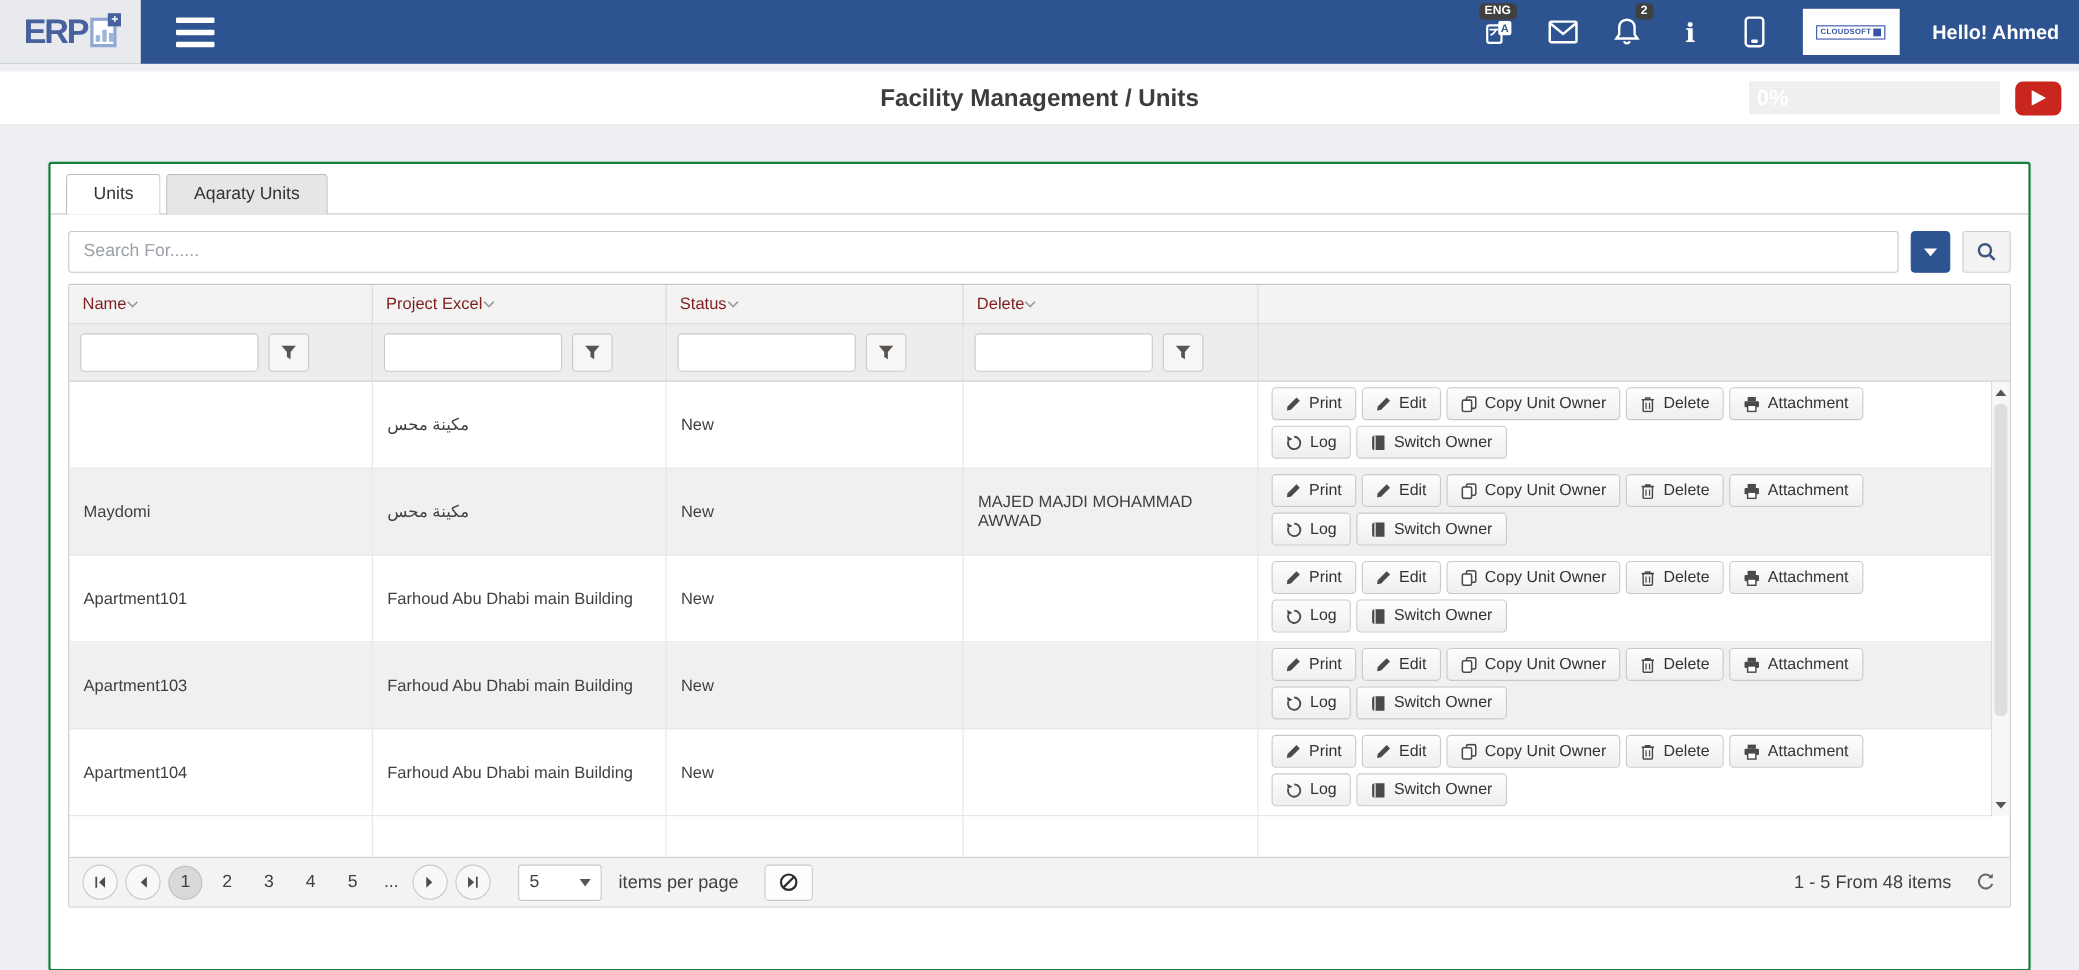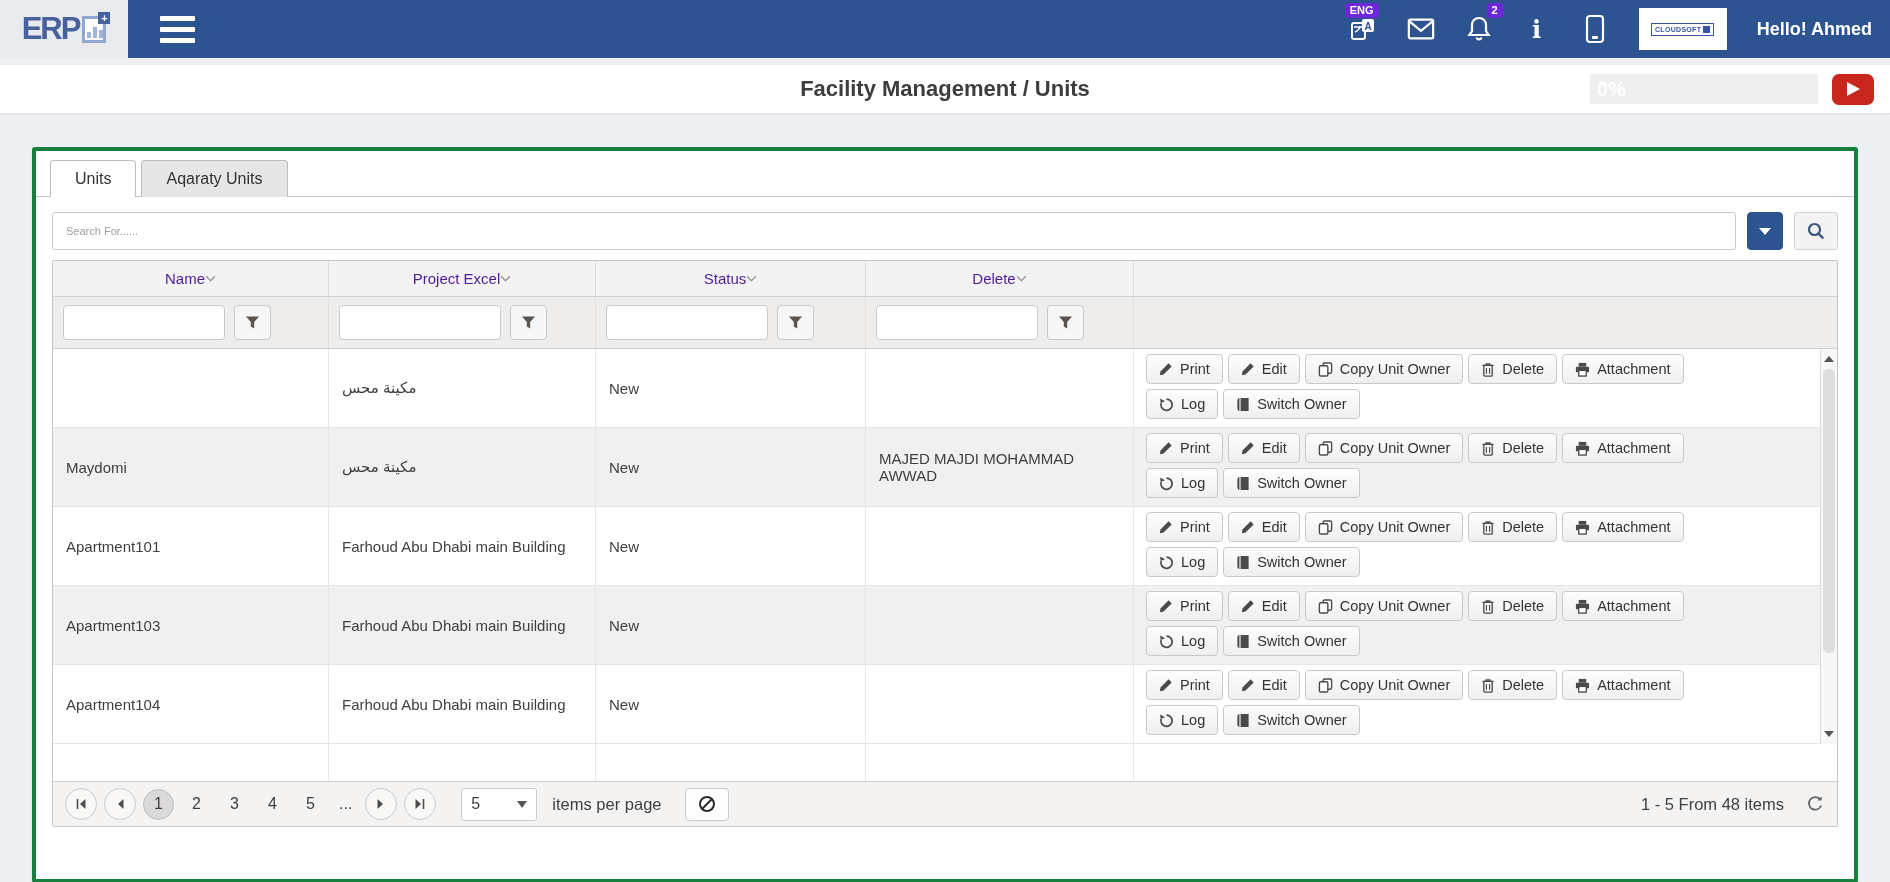--- a/index.html
+++ b/index.html
@@ -15,56 +15,56 @@
   .logo-box { width:128px; height:58px; background:#e8eaee; display:flex; align-items:center; justify-content:center; gap:3px; cursor:pointer; }
   .logo-text { font-size:31px; font-weight:800; color:#46619e; letter-spacing:-2px; }
   .logo-mark { width:24px; height:27px; border:3px solid #90a7d2; background:#fff; position:relative; }
   .logo-mark .plus { position:absolute; top:-7px; right:-7px; width:12px; height:12px; background:#46619e; color:#fff; font-size:11px; line-height:12px; text-align:center; font-weight:bold; }
   .logo-mark .bars { position:absolute; bottom:2px; left:2px; display:flex; gap:2px; align-items:flex-end; }
   .logo-mark .bars i { display:block; width:4px; background:#9db4dc; }
   .hamburger { margin-left:32px; background:none; border:none; padding:0; cursor:pointer; display:flex; flex-direction:column; gap:6px; }
   .hamburger span { width:35px; height:5px; background:#fff; border-radius:1px; }
   .nav-right { margin-left:auto; display:flex; align-items:center; gap:30px; padding-right:18px; }
   .nav-icon { position:relative; width:28px; height:30px; display:flex; align-items:center; justify-content:center; cursor:pointer; color:#fff; background:none; border:none; padding:0; }
-  .mini-badge { position:absolute; top:-11px; background:#6d28d9; color:#fff; font-size:11px; font-weight:bold; border-radius:4px; padding:1px 5px; line-height:13px; }
+  .mini-badge { position:absolute; top:-11px; background:#404040; color:#fff; font-size:11px; font-weight:bold; border-radius:4px; padding:1px 5px; line-height:13px; }
   .badge-eng { left:-4px; }
   .badge-count { right:-10px; }
   .info-glyph { font-size:24px; font-weight:800; color:#fff; font-family:"DejaVu Serif",serif; }
   .brand-chip { width:88px; height:42px; background:#fff; display:flex; align-items:center; justify-content:center; }
   .brand-chip .chip-inner { font-size:7px; font-weight:bold; color:#3653a8; border:1px solid #3653a8; padding:2px 3px; display:flex; align-items:center; gap:2px; letter-spacing:0.3px; }
   .brand-chip .chip-sq { width:7px; height:7px; background:#3653a8; display:inline-block; }
   .greeting { color:#fff; font-size:18px; font-weight:700; white-space:nowrap; }
   
   .titlebar { margin-top:7px; background:#fff; height:48px; display:flex; align-items:center; position:relative; box-shadow:0 1px 2px rgba(0,0,0,.10); }
   .page-title { position:absolute; left:0; right:0; text-align:center; font-size:22px; font-weight:700; color:#3d3d3d; margin:12px; }
   .title-right { margin-left:auto; display:flex; align-items:center; gap:14px; padding-right:16px; z-index:2; }
   .progress { width:228px; height:30px; background:#efefef; display:flex; align-items:center; padding-left:7px; color:#fff; font-weight:800; font-size:20px; }
   .video-btn { width:42px; height:31px; background:#c9271e; border:none; border-radius:7px; display:flex; align-items:center; justify-content:center; cursor:pointer; }
   .video-btn .tri { width:0; height:0; border-left:13px solid #fff; border-top:7px solid transparent; border-bottom:7px solid transparent; }
   
-  .panel { margin:34px 32px 0; height:736px; background:#fff; border:4px solid #15803d; border-radius:3px; box-shadow:0 1px 3px rgba(0,0,0,.07); }
+  .panel { margin:34px 44px 0; height:736px; background:#fff; border:2px solid #15803d; border-radius:3px; box-shadow:0 1px 3px rgba(0,0,0,.07); }
   .tabstrip { display:flex; gap:5px; padding:8px 14px 0; border-bottom:1px solid #c6c6c6; }
   .tab { border:1px solid #bdbdbd; border-bottom:none; border-radius:4px 4px 0 0; padding:9px 24px; font-size:16px; color:#333; background:#e6e6e6; position:relative; top:1px; cursor:pointer; }
   .tab.active { background:#fff; }
   .tab-content { padding:15px 16px 0; }
   
   .search-row { display:flex; align-items:stretch; gap:11px; margin-bottom:10px; }
-  .search-input { flex:1; height:38px; border:1px solid #c9c9c9; border-radius:3px; padding:0 13px; font-size:11px; color:#7f1d1d; background:#fff; }
+  .search-input { flex:1; height:38px; border:1px solid #c9c9c9; border-radius:3px; padding:0 13px; font-size:16px; color:#7f1d1d; background:#fff; }
   .search-input::placeholder { color:#9aa0a6; }
   .dd-btn { width:36px; height:38px; background:#2d5391; border:1px solid #2d5391; border-radius:4px; cursor:pointer; display:flex; align-items:center; justify-content:center; }
   .dd-btn .tri { width:0; height:0; border-top:7px solid #fff; border-left:6px solid transparent; border-right:6px solid transparent; }
   .search-btn { width:44px; height:38px; background:#f3f3f3; border:1px solid #cfcfcf; border-radius:3px; cursor:pointer; display:flex; align-items:center; justify-content:center; }
   
   .grid { border:1px solid #c5c5c5; border-radius:2px; }
   .grid-toolbar { padding:6px 8px; background:#fcfcfc; border-bottom:1px solid #cfcfcf; display:flex; gap:9px; }
   .btn { height:33px; padding:0 15px; border:1px solid #c6c6c6; border-radius:4px; background:#fff; font-size:15.5px; color:#333; display:flex; align-items:center; gap:8px; cursor:pointer; font-family:inherit; }
   .btn.primary { background:#2d5391; border-color:#274a83; color:#fff; font-weight:600; }
   .gridrow { display:grid; grid-template-columns:276px 267px 270px 268px 1fr; }
   .grid-header { background:#f3f3f3; border-bottom:1px solid #cfcfcf; }
-  .hcell { padding:9px 12px; font-size:15px; color:#4c1d95; display:flex; align-items:center; justify-content:center; border-right:1px solid #dadada; cursor:pointer; }
+  .hcell { padding:9px 12px; font-size:15px; color:#7f1d1d; display:flex; align-items:center; justify-content:flex-start; border-right:1px solid #dadada; cursor:pointer; }
   .hcell.actions { border-right:none; cursor:default; }
   .filter-row { background:#efedec; border-bottom:1px solid #cfcfcf; }
   .fcell { padding:8px 10px; display:flex; gap:9px; align-items:center; border-right:1px solid #e2e0df; }
   .fcell.actions { border-right:none; }
   .fcell input { width:162px; height:35px; border:1px solid #c9c9c9; border-radius:4px; padding:0 8px; font-size:15px; background:#fff; }
   .fbtn { width:37px; height:35px; background:#f6f6f6; border:1px solid #c9c9c9; border-radius:4px; cursor:pointer; display:flex; align-items:center; justify-content:center; }
   .rows-wrap { position:relative; padding-right:17px; }
   .row { height:79px; border-bottom:1px solid #e5e5e5; }
   .row:nth-child(even) { background:#f0f0f0; }
   .cell { padding:10px 13px; font-size:15px; color:#3f3f3f; display:flex; align-items:center; border-right:1px solid #e6e6e6; overflow:hidden; }

